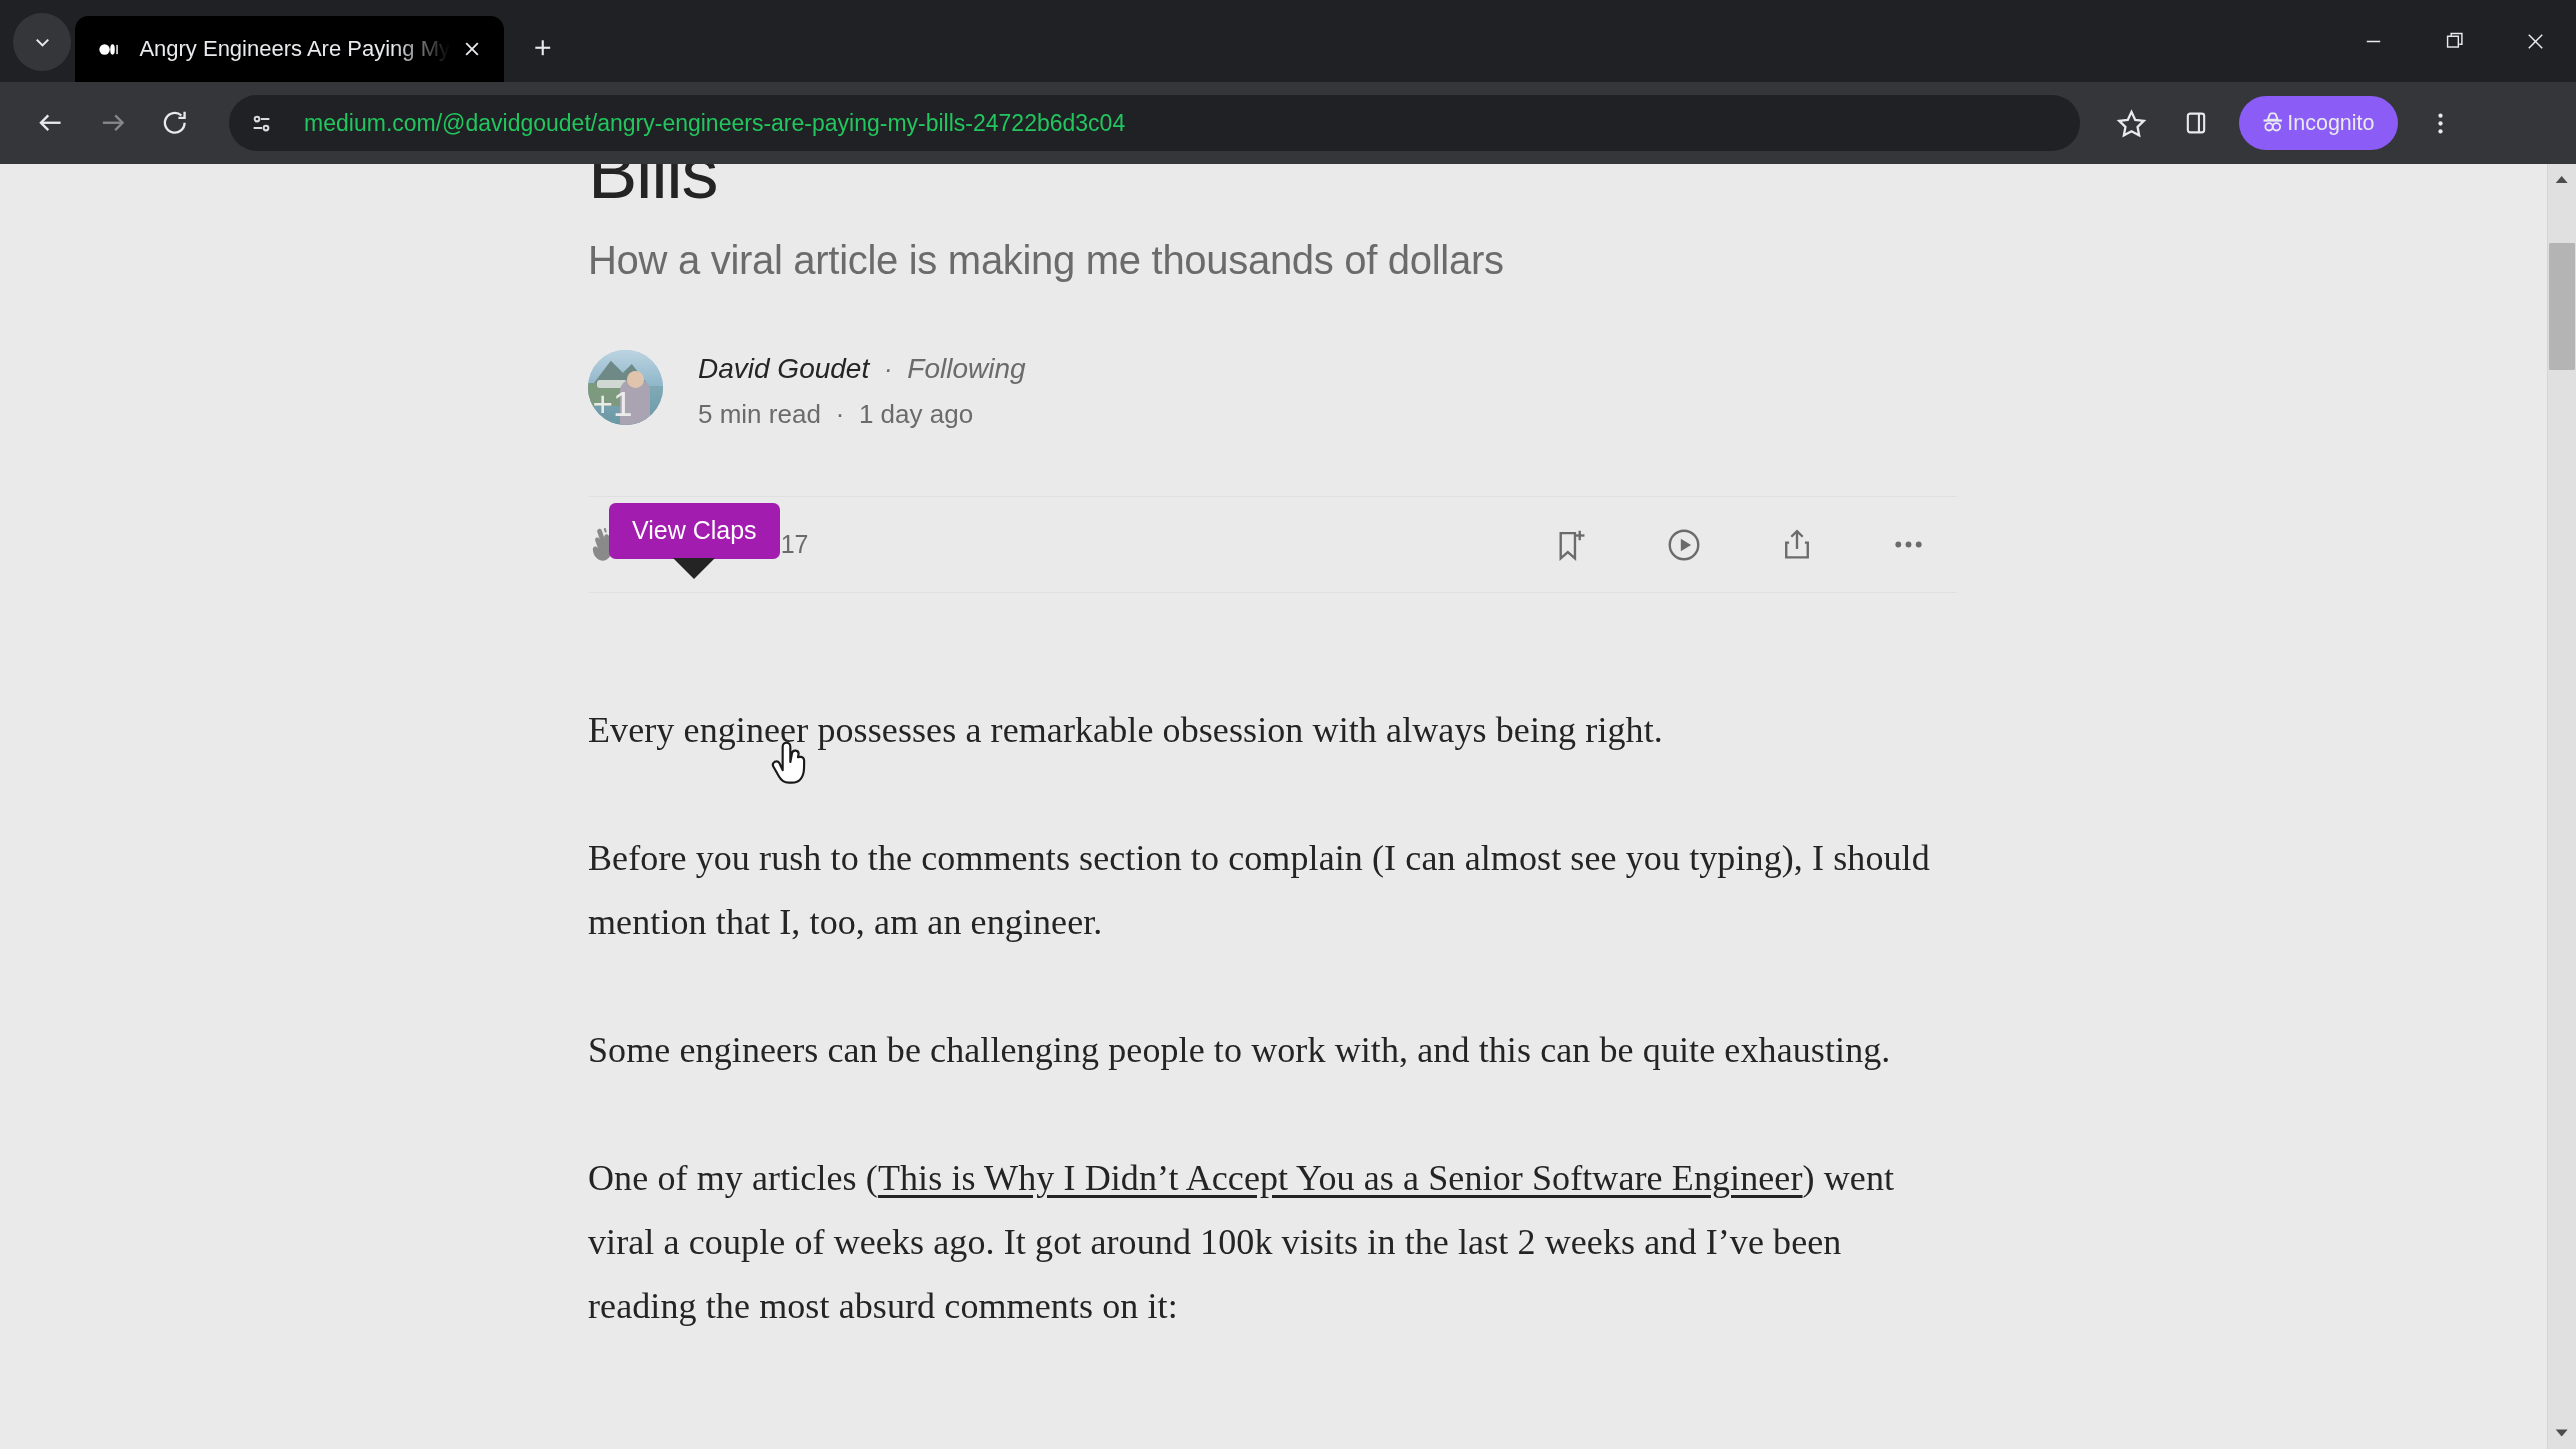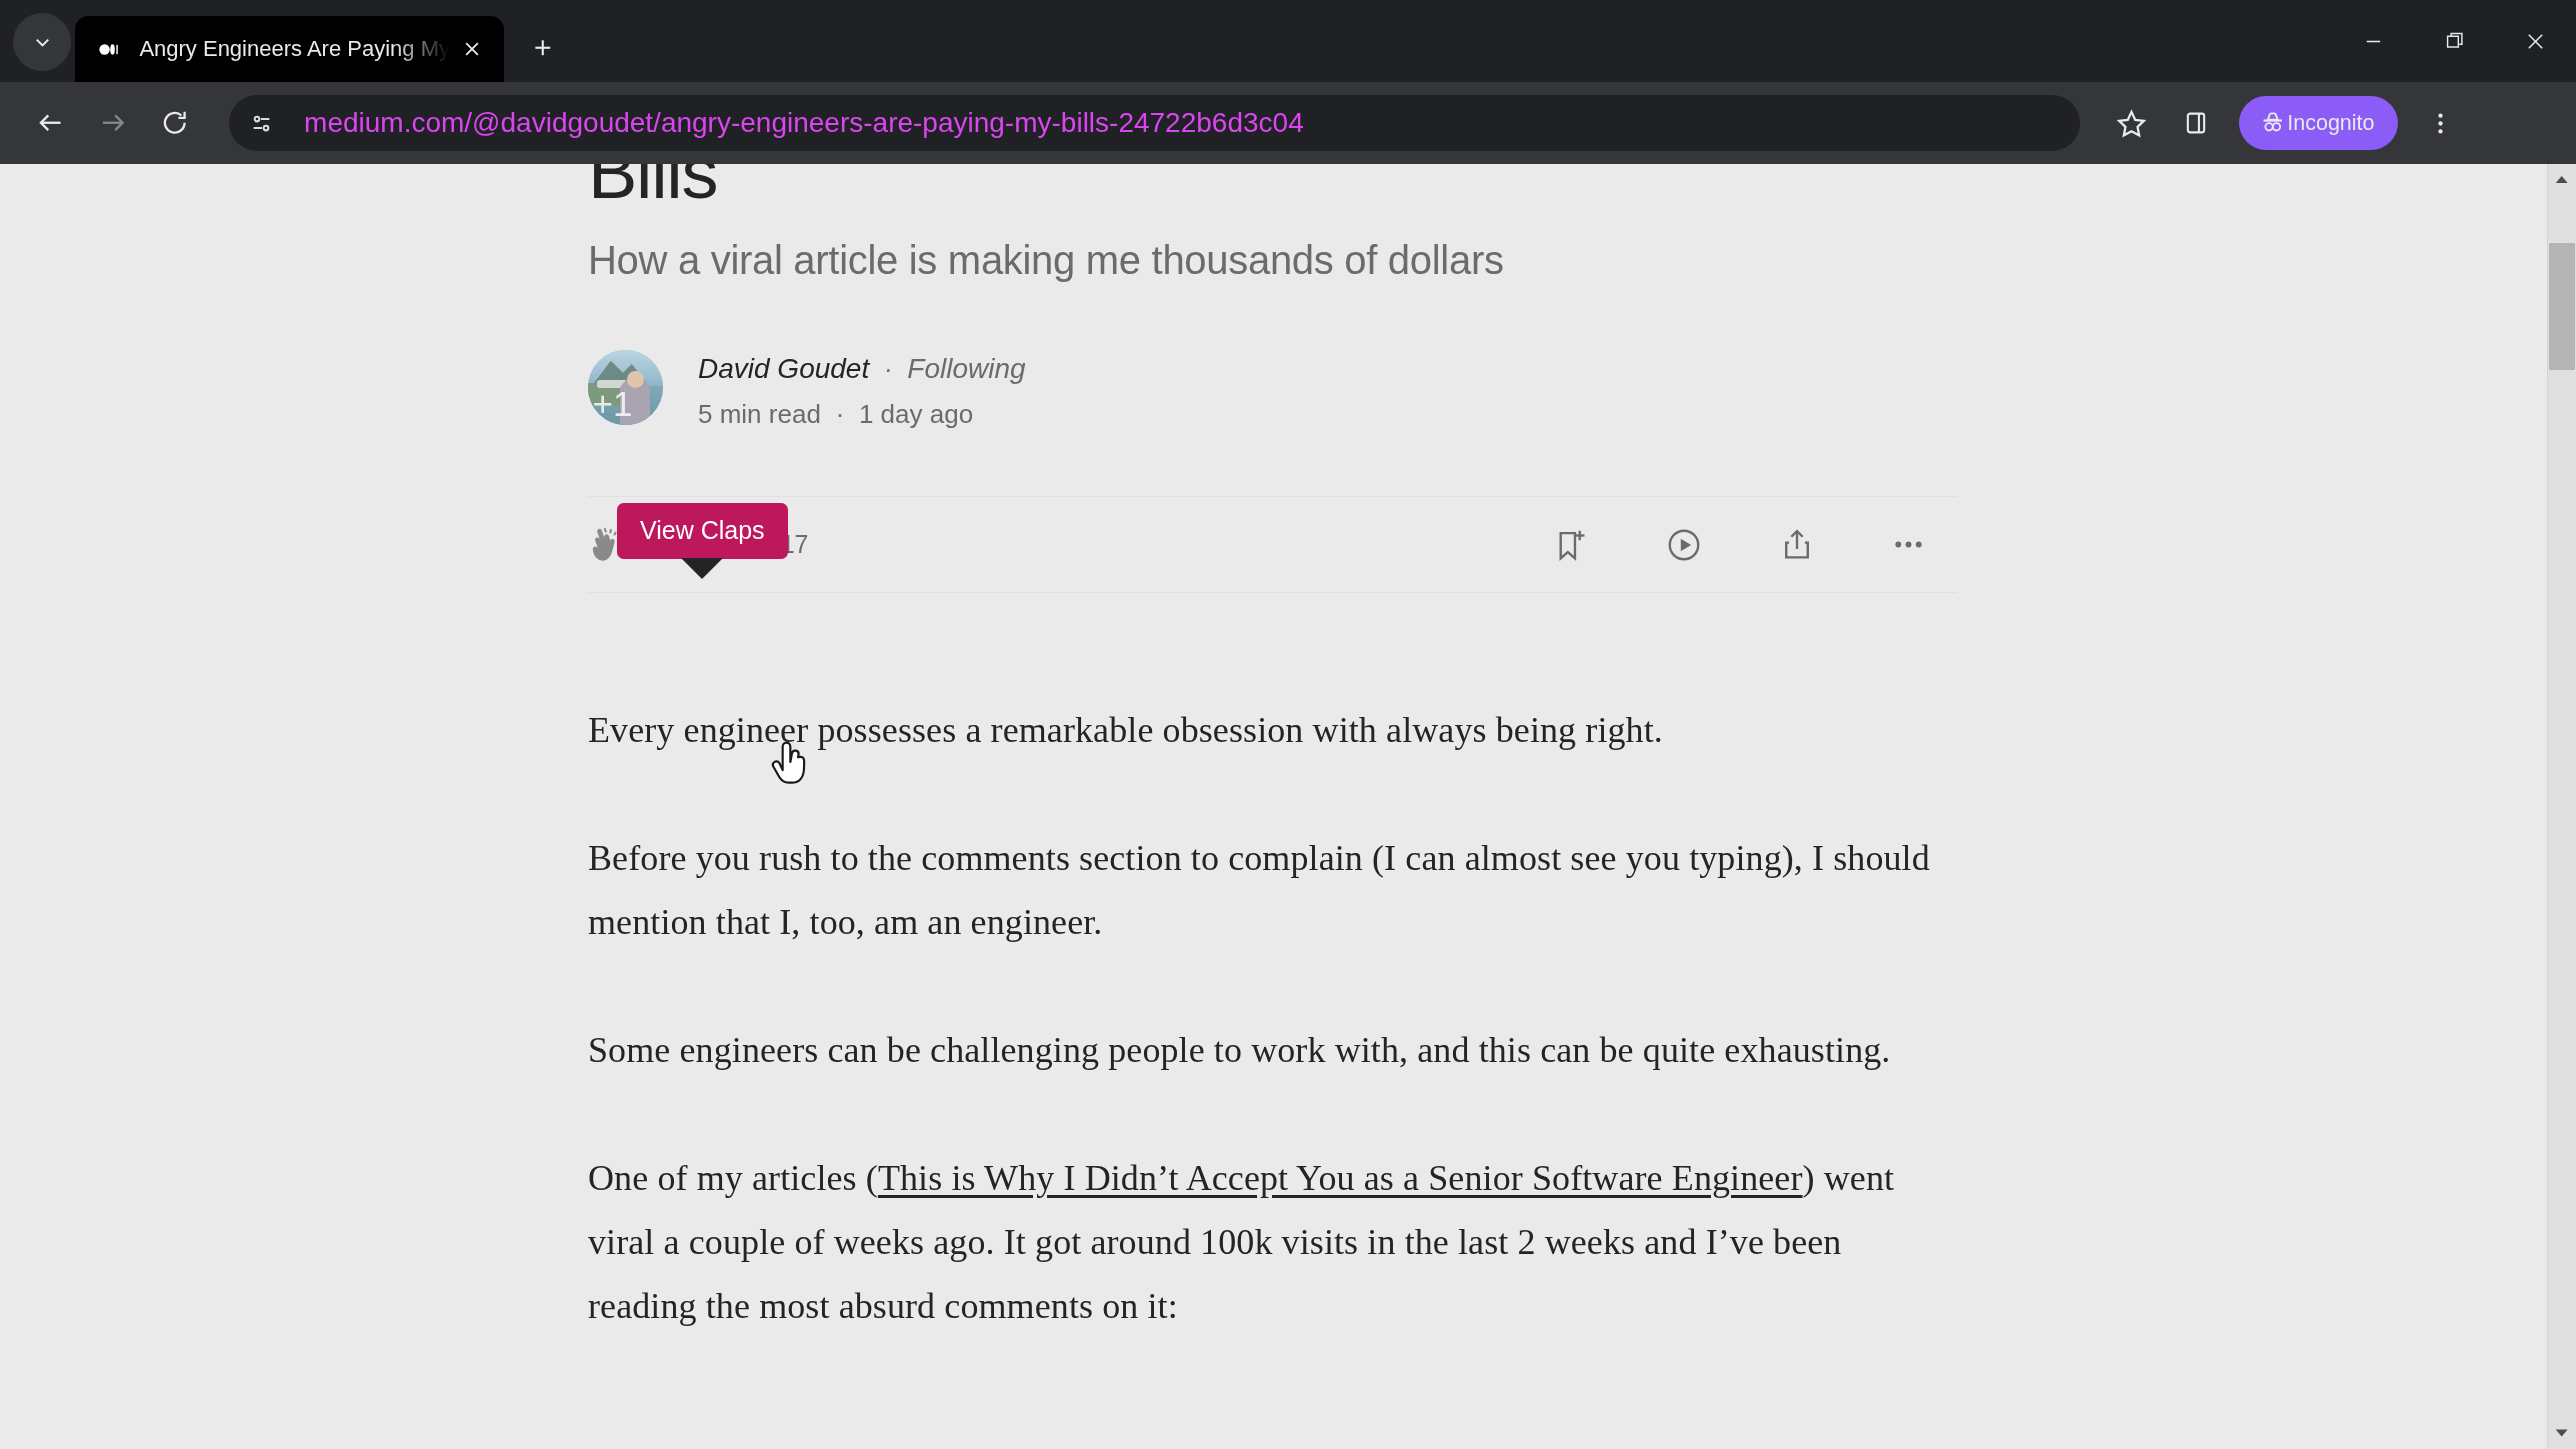--- a/index.html
+++ b/index.html
@@ -115,22 +115,22 @@
     cursor:text;
   }
   .omni-icon {
     width:51px; height:51px;
     border-radius:25.5px;
     display:flex; align-items:center; justify-content:center;
     flex:none;
     cursor:pointer;
   }
   .omni-url {
-    color:#d946ef;
-    font-size:28px;
+    color:#22c55e;
+    font-size:23px;
     margin-left:17.4px;
     white-space:nowrap;
     overflow:hidden;
   }
 
   .tb-right { display:flex; align-items:center; gap:2.7px; flex:none; }
   .tb-btn {
     width:62px; height:62px;
     border-radius:31px;
     display:flex; align-items:center; justify-content:center;
@@ -210,22 +210,22 @@
   .byline-row1 { display:flex; align-items:baseline; gap:0;font-style:italic; }
   .author { font-size:28px; color:#242424; }
   .dot-sep { font-size:25.5px; color:#6b6b6b; margin:0 14.8px; }
   .following { font-size:28px; color:#6b6b6b; cursor:pointer; }
   .byline-row2 { margin-top:14.8px; display:flex; align-items:baseline; }
   .meta { font-size:26px; color:#6b6b6b; }
 
   
   .tooltip {
     position:absolute;
-    left:29px; top:153px;
-    background:#be185d;
+    left:21px; top:153px;
+    background:#a21caf;
     border-radius:6.7px;
     padding:13.4px 23px;
     z-index:30;
   }
   .tooltip-label { color:#fff; font-size:25px; white-space:nowrap; }
   .tooltip:after {
     content:"";
     position:absolute;
     left:64px; bottom:-20px;
     border-left:21.5px solid transparent;

